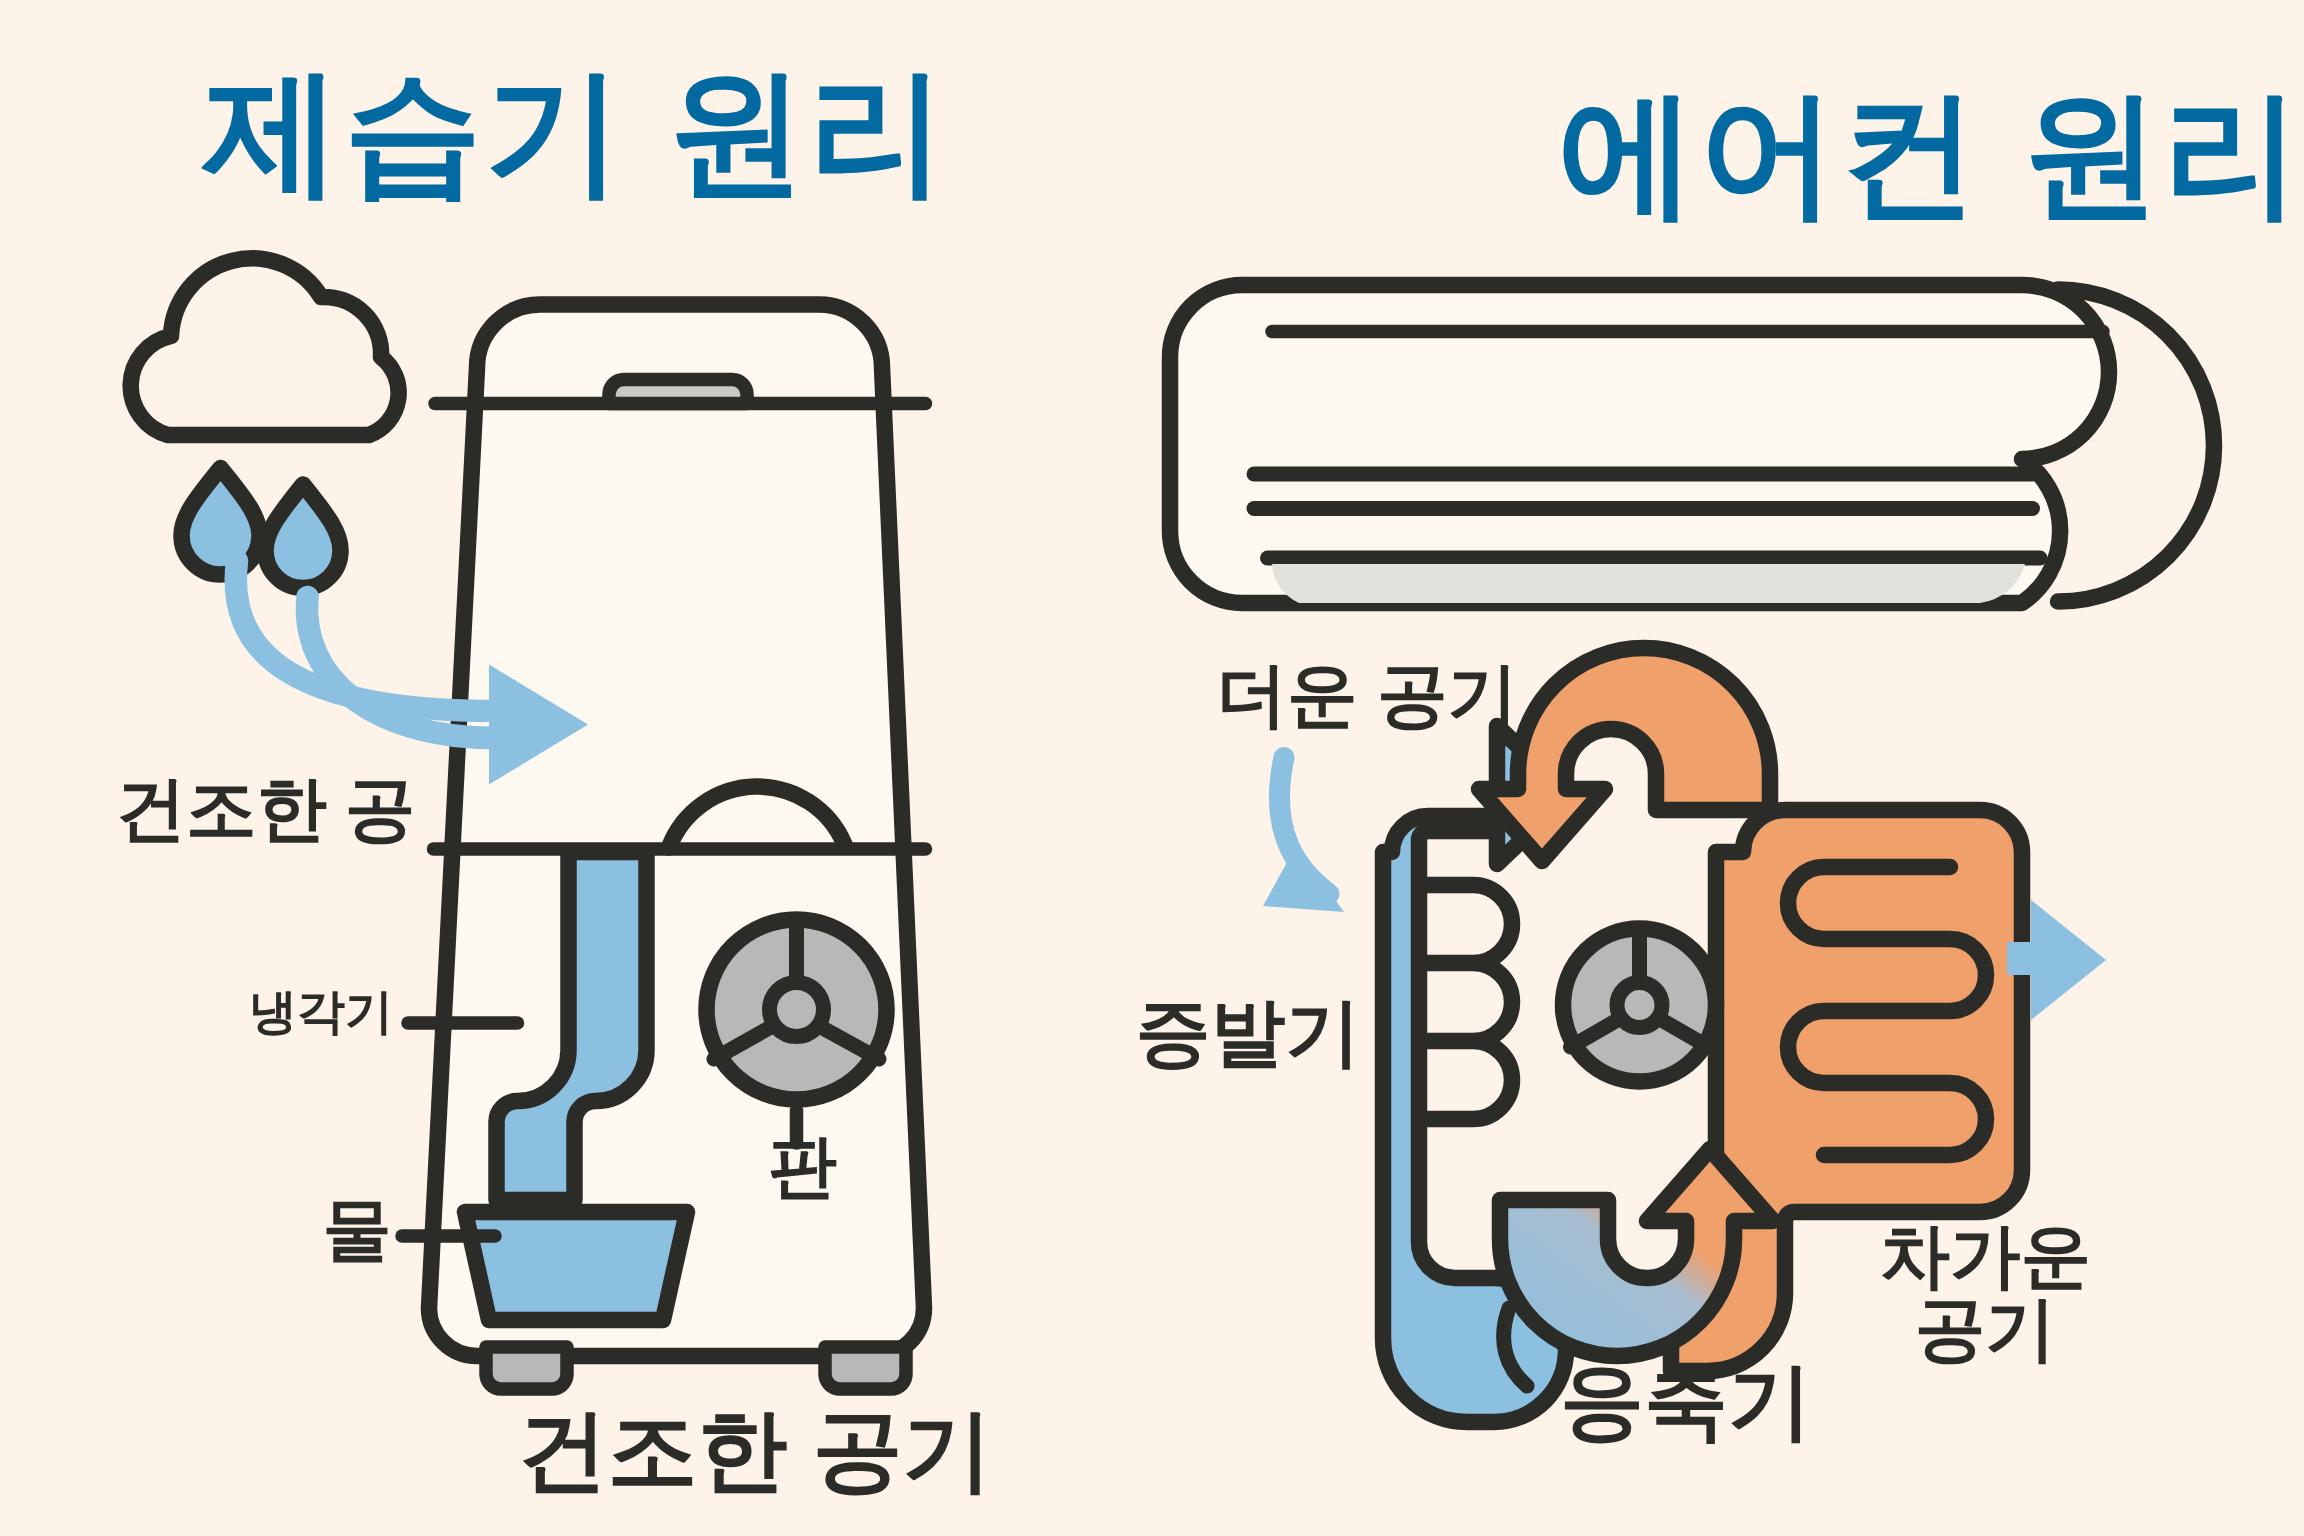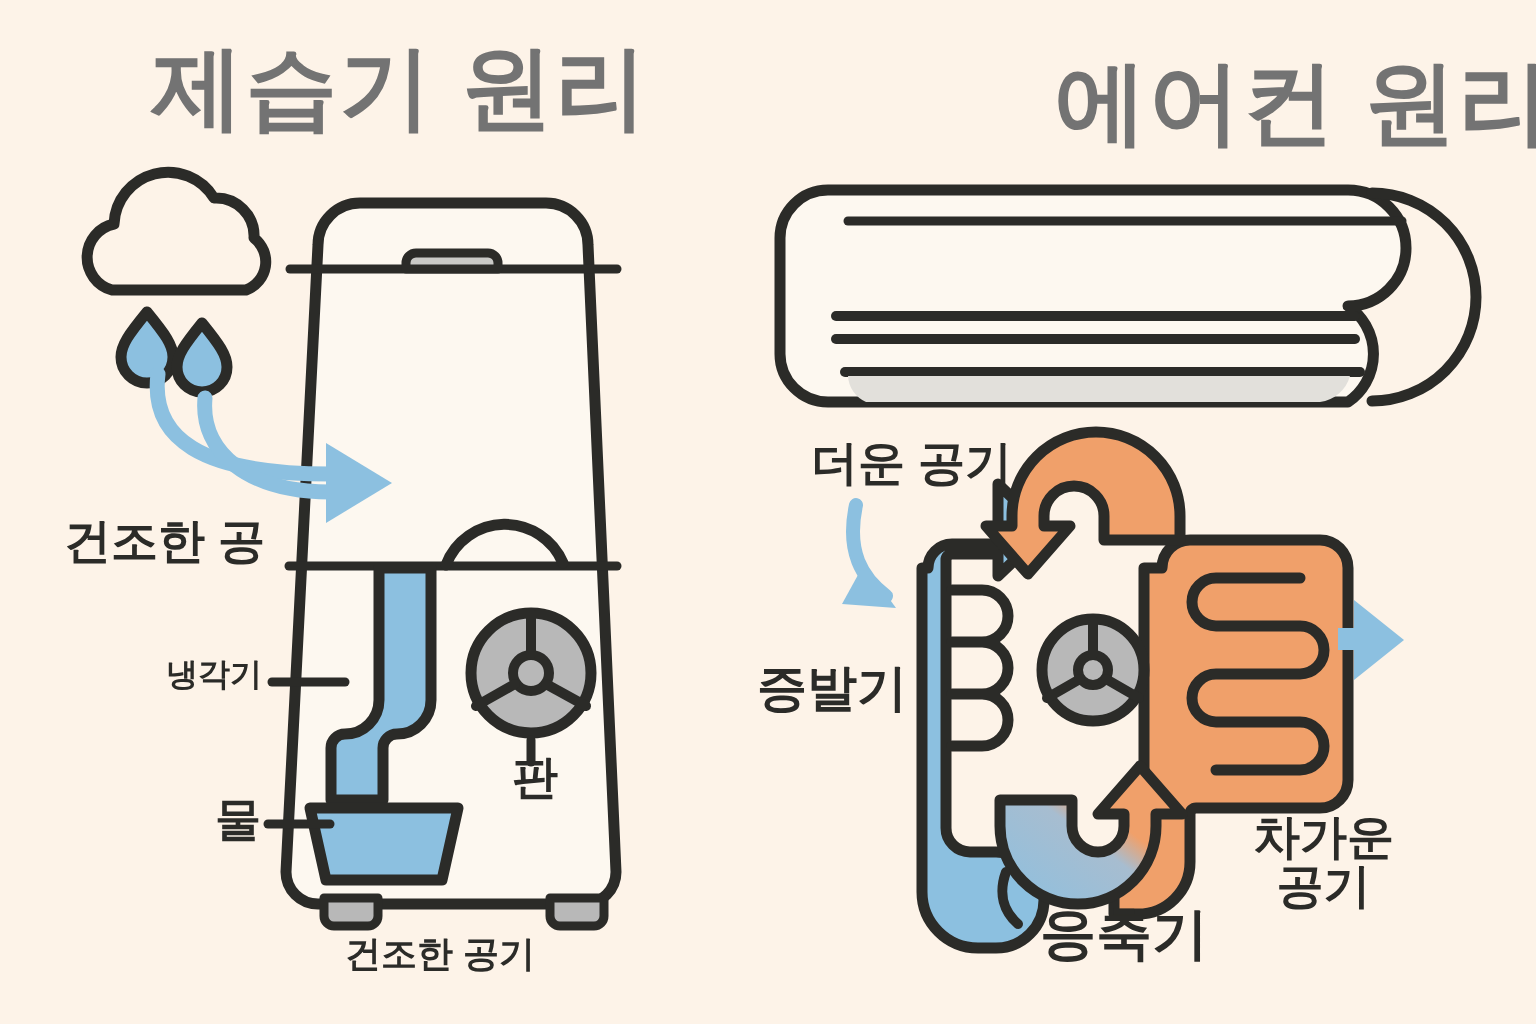--- a/index.html
+++ b/index.html
@@ -15,49 +15,48 @@
   }
   #canvas {
     position: relative;
     width: 1536px;
     height: 1024px;
     background: #fdf3e8;
   }
   .title {
     position: absolute;
     font-weight: bold;
-    color: #737373;
+    color: #0369a1;
     letter-spacing: 2px;
     white-space: nowrap;
-    padding-left: 16px;
   }
   #title-left {
     left: 0; top: 26px;
     width: 768px;
     text-align: center;
     font-size: 92px;
   }
   #title-right {
     left: 768px; top: 41px;
     width: 768px;
     text-align: right;
     font-size: 92px;
   }
   .label {
     position: absolute;
     font-weight: bold;
     color: #2b2b28;
     white-space: nowrap;
     line-height: 1.05;
   }
-  .lbl-dry-air-side   { left: 64px;  top: 516px; font-size: 47px; }
+  .lbl-dry-air-side   { left: 77px;  top: 516px; font-size: 47px; font-family: Liberation Serif, serif; }
   .lbl-cooler         { left: 122px; top: 658px; font-size: 32px; margin-left: 44px; }
   .lbl-water          { left: 215px; top: 795px; font-size: 46px; }
   .lbl-fan-ko         { left: 512px; top: 753px; font-size: 46px; }
-  .lbl-dry-air-bottom { left: 345px; top: 935px; font-size: 36px; }
+  .lbl-dry-air-bottom { left: 345px; top: 935px; font-size: 60px; }
   .lbl-hot-air        { left: 785px; top: 438px; font-size: 47px; margin-left: 26px; }
   .lbl-evaporator     { left: 757px; top: 662px; font-size: 50px; }
   .lbl-condenser      { left: 1040px;top: 905px; font-size: 56px; }
   .lbl-cold-air       { left: 1253px;top: 812px; font-size: 47px; text-align:center; }
 
   svg.layer {
     position: absolute;
     left: 0; top: 0;
     width: 1536px;
     height: 1024px;

